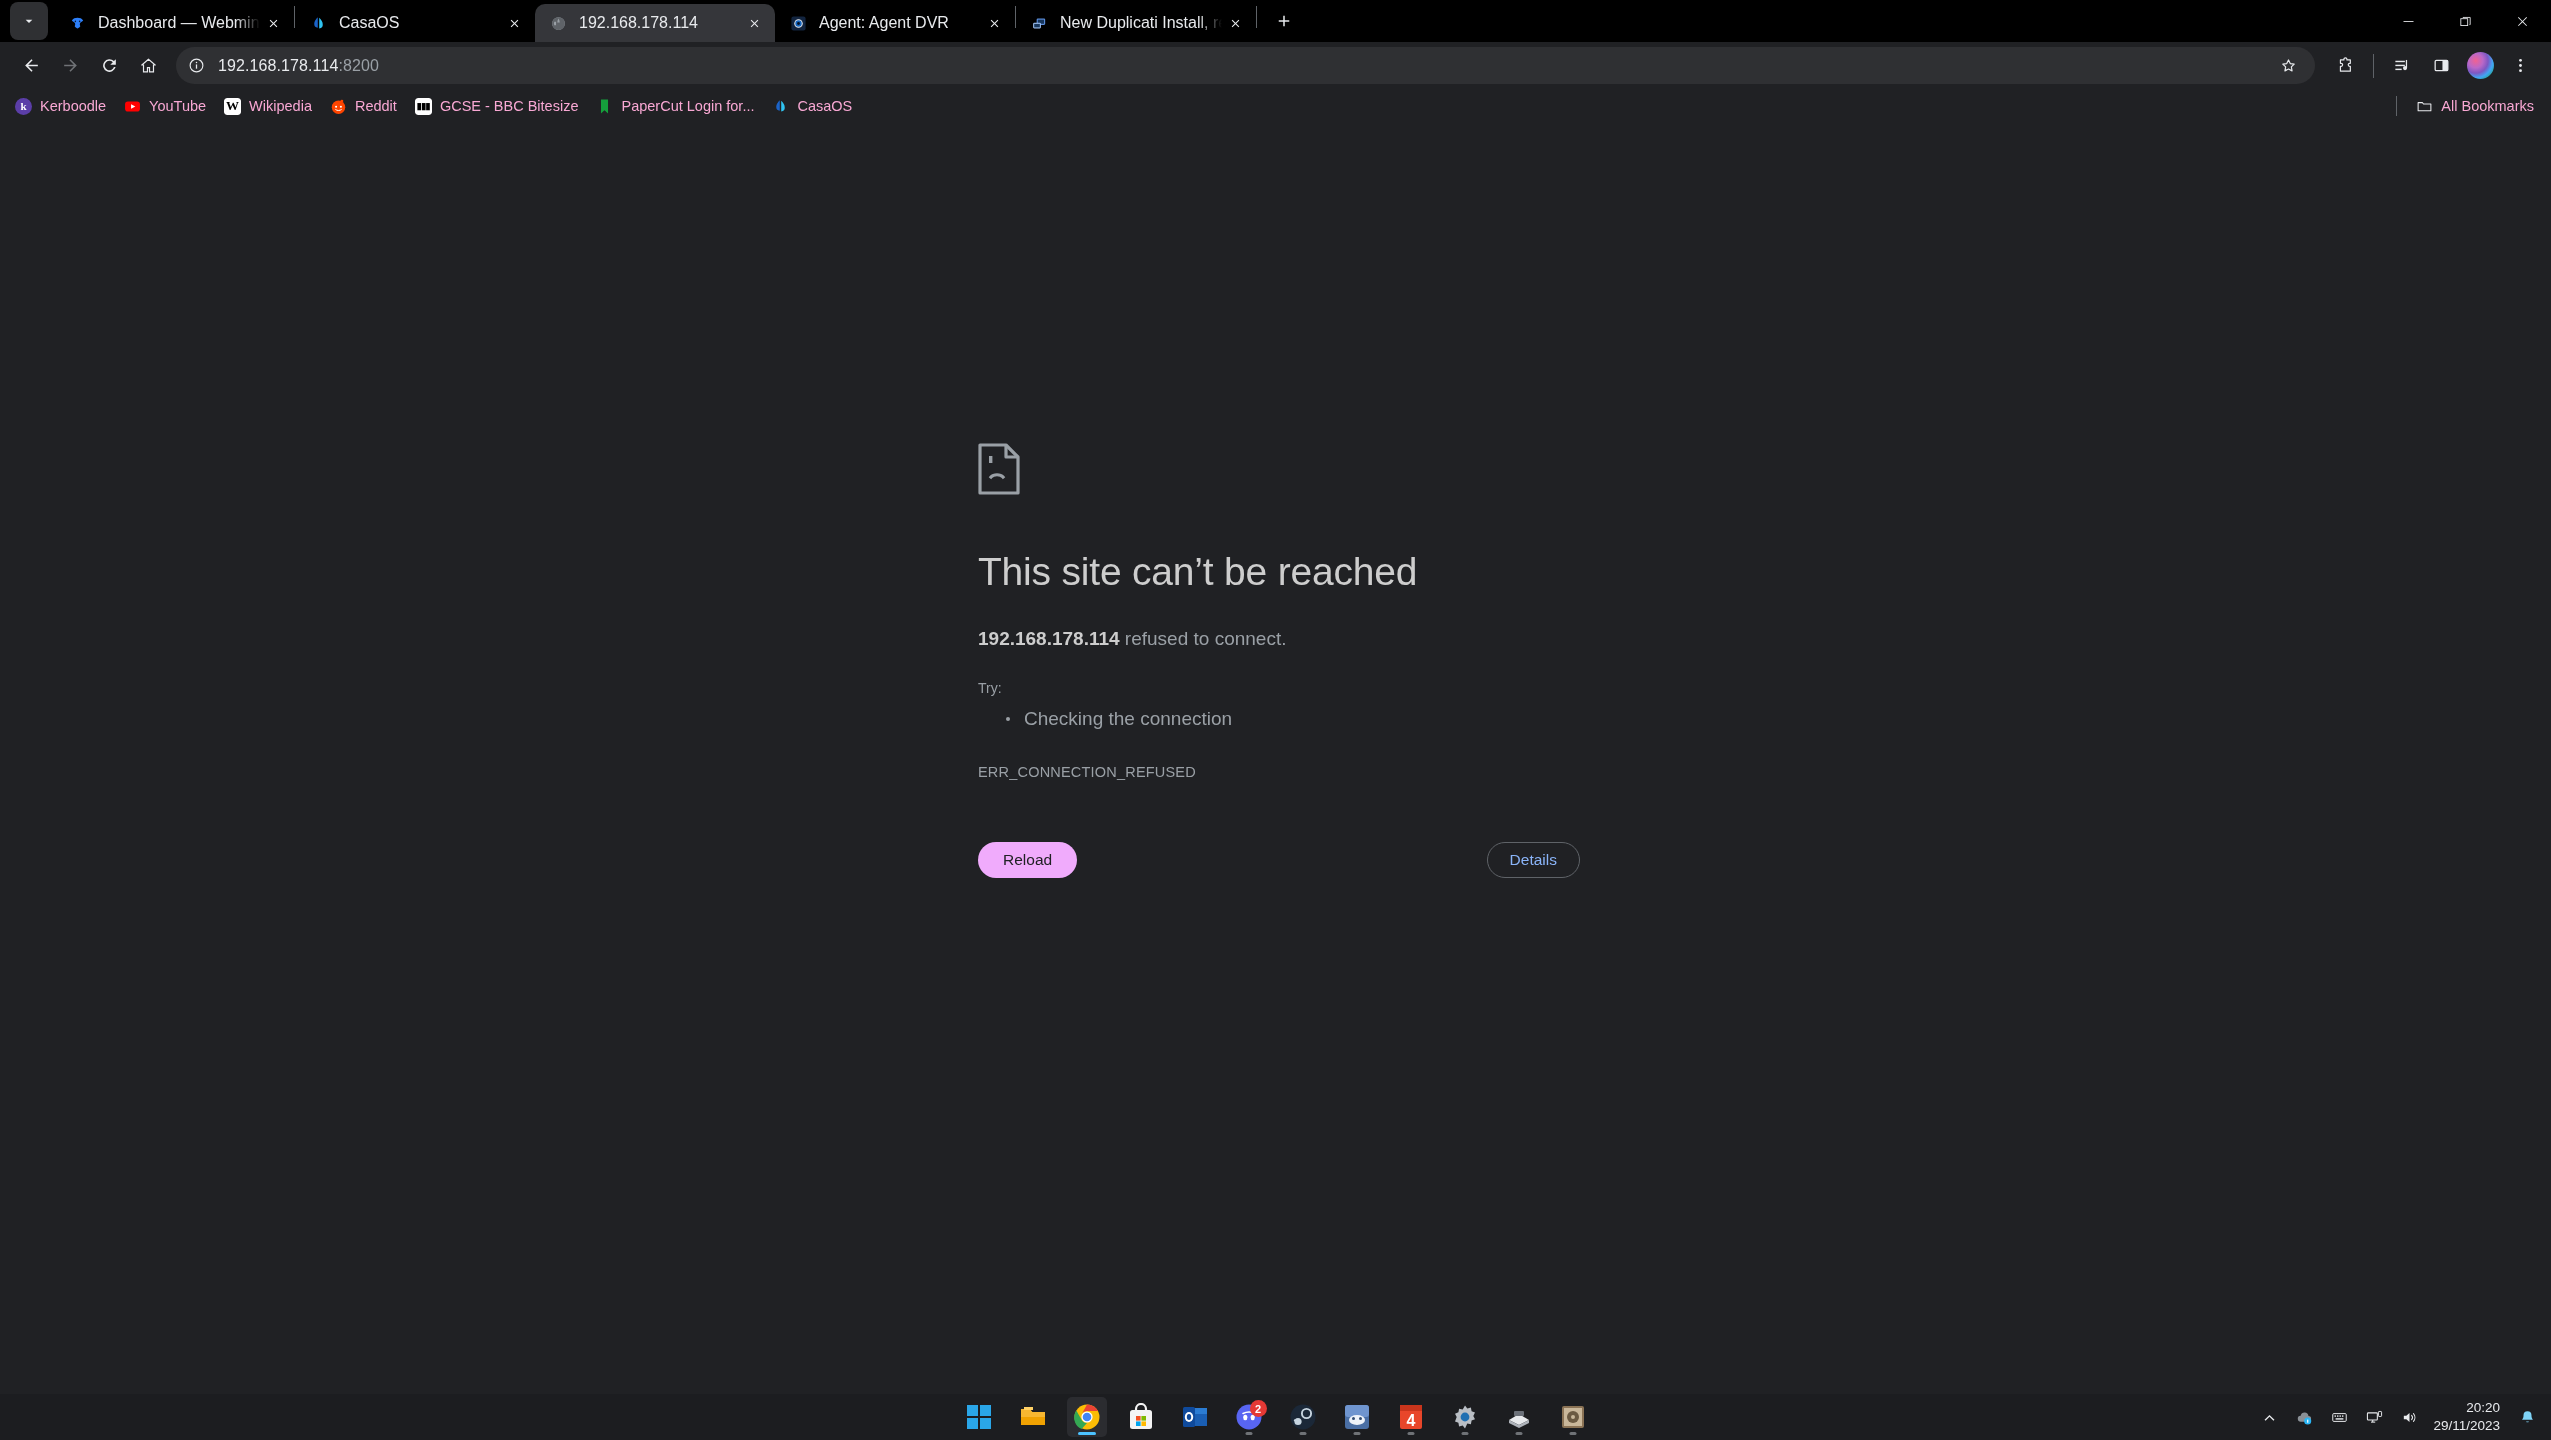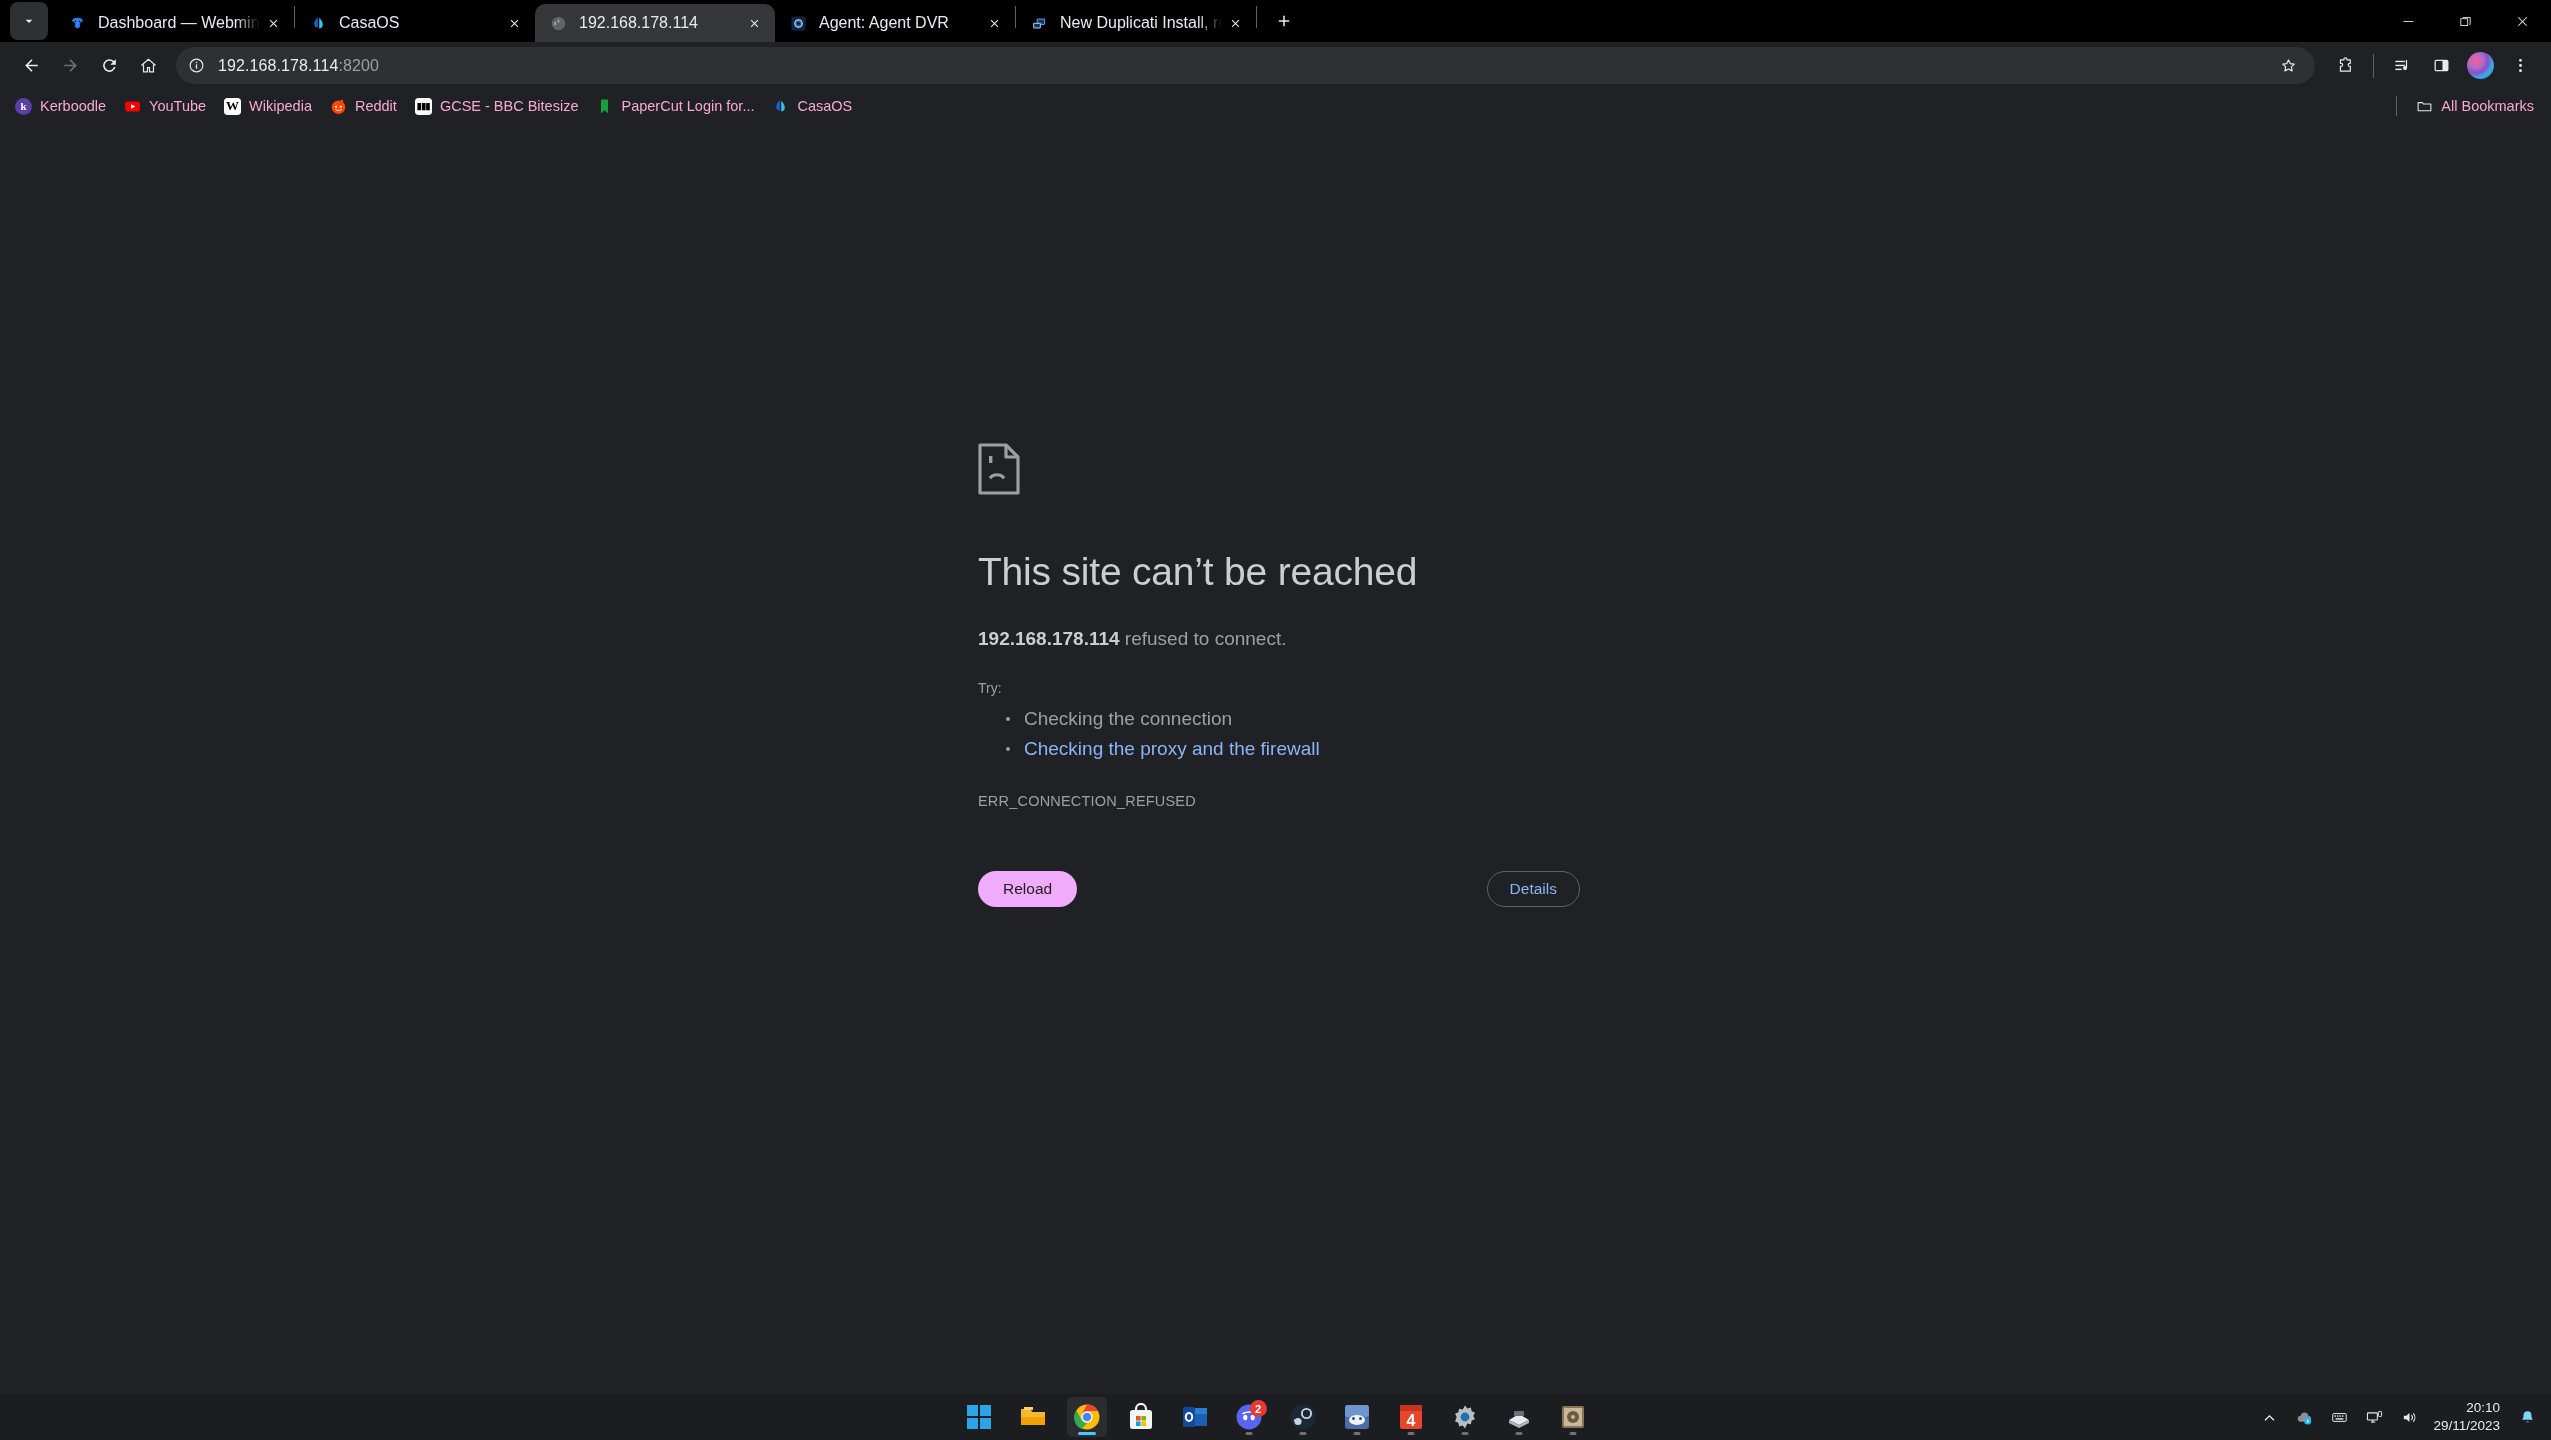--- a/index.html
+++ b/index.html
@@ -435,21 +435,20 @@
         </svg>
       </div>
 
       <h1 class="err-h1">This site can’t be reached</h1>
 
       <p class="err-p"><b>192.168.178.114</b><span> refused to connect.</span></p>
 
       <div class="try-label">Try:</div>
       <ul class="try-list">
         <li>Checking the connection</li>
-        <li class="link">Checking the proxy and the firewall</li>
       </ul>
 
       <div class="errcode">ERR_CONNECTION_REFUSED</div>
 
       <div class="btnrow">
         <button class="btn-reload">Reload</button>
         <button class="btn-details">Details</button>
       </div>
     </div>
   </div>
@@ -632,21 +631,21 @@
       </svg>
     </div>
     <div class="trayitem">
       <svg viewBox="0 0 24 24">
         <path d="M4 9.5h3.5L12 5.5v13L7.5 14.5H4z" fill="#e8eaed"></path>
         <path d="M15 9a4.6 4.6 0 0 1 0 6" stroke="#e8eaed" stroke-width="1.5" fill="none" stroke-linecap="round"></path>
         <path d="M17.6 6.6a8.2 8.2 0 0 1 0 10.8" stroke="#e8eaed" stroke-width="1.5" fill="none" stroke-linecap="round"></path>
       </svg>
     </div>
     <div class="clock">
-      <div>20:10</div>
+      <div>20:20</div>
       <div>29/11/2023</div>
     </div>
     <div class="trayitem">
       <svg viewBox="0 0 24 24">
         <path d="M12 3a5.6 5.6 0 0 0-5.6 5.6c0 5-2 6.4-2 6.4h15.2s-2-1.4-2-6.4A5.6 5.6 0 0 0 12 3z" fill="#7fd4f7"></path>
         <path d="M10 17.5a2.2 2.2 0 0 0 4 0z" fill="#7fd4f7"></path>
       </svg>
     </div>
   </div>
 </div>

